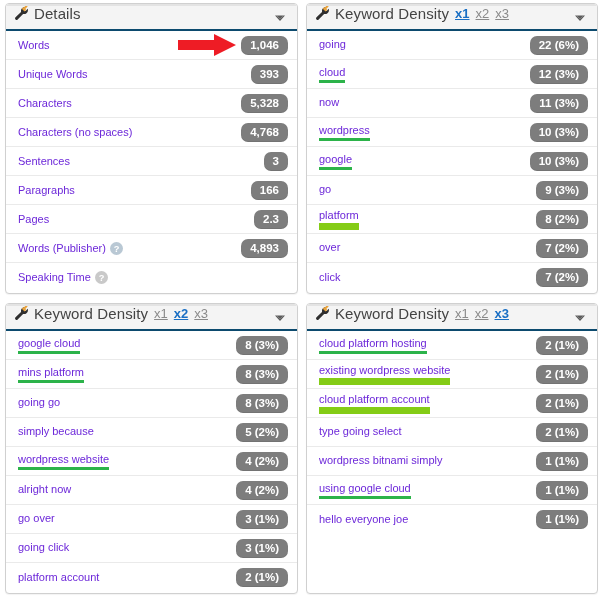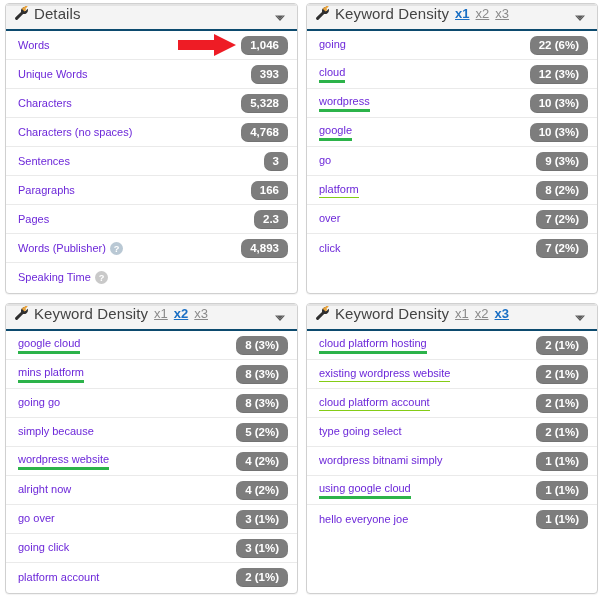--- a/index.html
+++ b/index.html
@@ -112,21 +112,21 @@
     color: #6d28d9;
     white-space: nowrap;
     position: relative;
     display: inline-block;
     padding-bottom: 1px;
   }
 
   .row-label.kw { padding-bottom: 2px; }
 
   .row-label.hl-green { border-bottom: 3px solid #2cb34a; }
-  .row-label.hl-orange { border-bottom: 1px solid #84cc16; }
+  .row-label.hl-orange { border-bottom: 7px solid #84cc16; }
 
   .help-icon {
     display: inline-block;
     width: 13px;
     height: 13px;
     vertical-align: -2px;
     margin-left: 4px;
   }
 
   .spacer { flex: 1 1 auto; }
@@ -261,20 +261,25 @@
         <span class="row-label kw">going</span>
         <span class="spacer"></span>
         <span class="badge">22 (6%)</span>
       </div>
       <div class="row">
         <span class="row-label kw hl-green">cloud</span>
         <span class="spacer"></span>
         <span class="badge">12 (3%)</span>
       </div>
       <div class="row">
+        <span class="row-label kw">now</span>
+        <span class="spacer"></span>
+        <span class="badge">11 (3%)</span>
+      </div>
+      <div class="row">
         <span class="row-label kw hl-green">wordpress</span>
         <span class="spacer"></span>
         <span class="badge">10 (3%)</span>
       </div>
       <div class="row">
         <span class="row-label kw hl-green">google</span>
         <span class="spacer"></span>
         <span class="badge">10 (3%)</span>
       </div>
       <div class="row">

